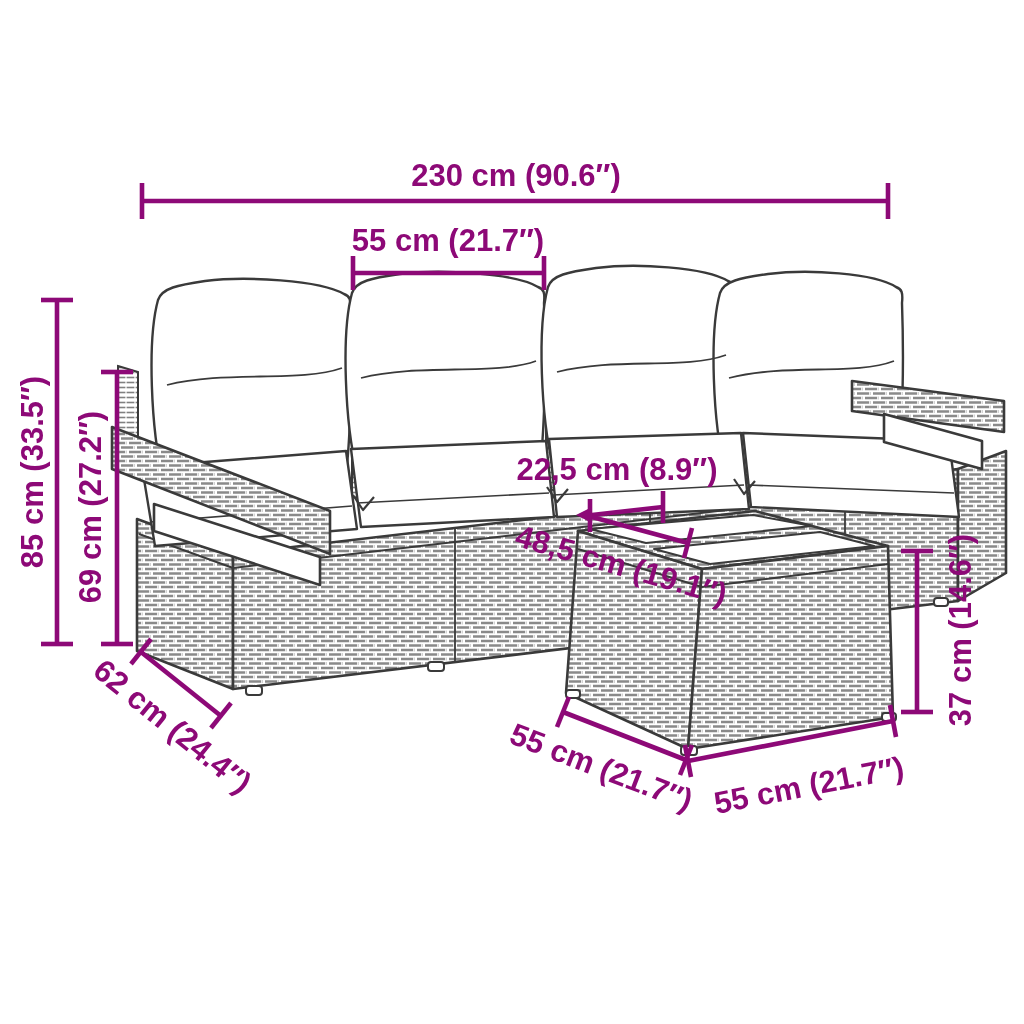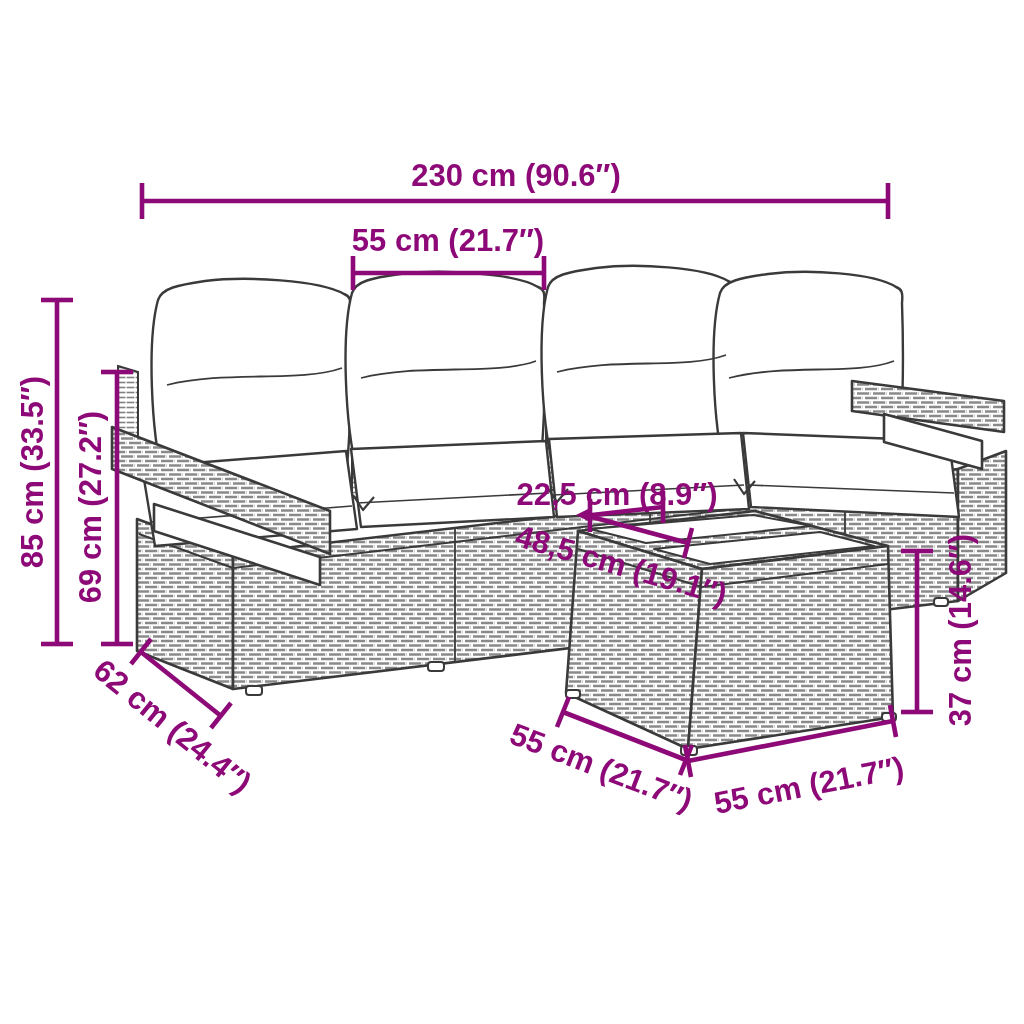--- a/index.html
+++ b/index.html
@@ -156,19 +156,19 @@
       <line x1="901" y1="712" x2="933" y2="712"></line>
     </g>
   </g>
 </svg>
 
 <div class="dim" style="left:516px;top:176px;transform:translate(-50%,-50%);">230 cm (90.6″)</div>
 <div class="dim" style="left:448px;top:241px;transform:translate(-50%,-50%);">55 cm (21.7″)</div>
 <div class="dim" style="left:33px;top:472px;transform:translate(-50%,-50%) rotate(-90deg);">85 cm (33.5″)</div>
 <div class="dim" style="left:91px;top:507px;transform:translate(-50%,-50%) rotate(-90deg);">69 cm (27.2″)</div>
 <div class="dim" style="left:172px;top:727px;transform:translate(-50%,-50%) rotate(39deg);">62 cm (24.4″)</div>
-<div class="dim" style="left:617px;top:470px;transform:translate(-50%,-50%);margin-top:25px;">22,5 cm (8.9″)</div>
+<div class="dim" style="left:617px;top:470px;transform:translate(-50%,-50%);">22,5 cm (8.9″)</div>
 <div class="dim" style="left:621px;top:566px;transform:translate(-50%,-50%) rotate(16deg);">48,5 cm (19.1″)</div>
 <div class="dim" style="left:601px;top:768px;transform:translate(-50%,-50%) rotate(21deg);">55 cm (21.7″)</div>
 <div class="dim" style="left:809px;top:786px;transform:translate(-50%,-50%) rotate(-11deg);">55 cm (21.7″)</div>
 <div class="dim" style="left:961px;top:630px;transform:translate(-50%,-50%) rotate(-90deg);">37 cm (14.6″)</div>
 
 </div>
 
 </body></html>

